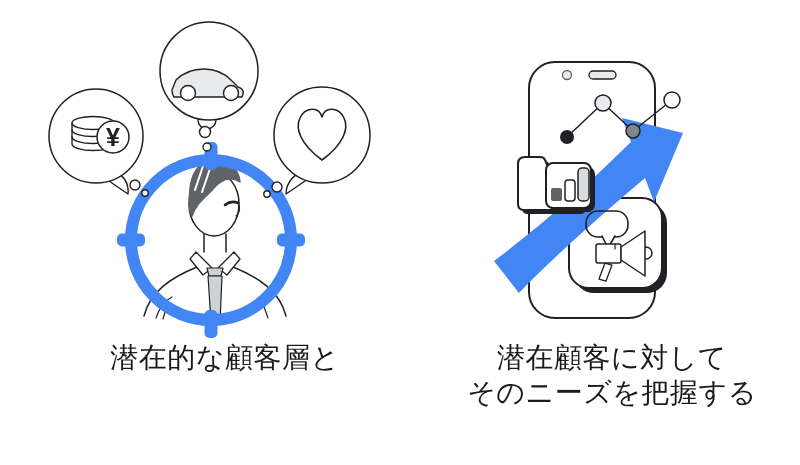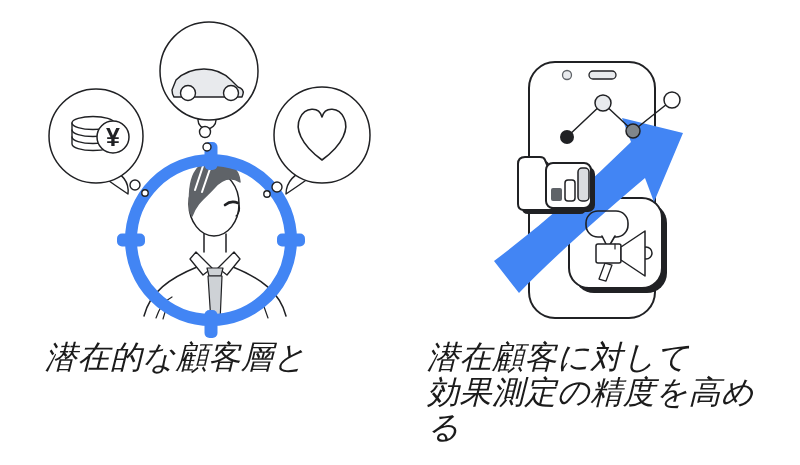--- a/index.html
+++ b/index.html
@@ -5,25 +5,25 @@
   html,body{margin:0;padding:0;}
   body{
     width:800px;height:465px;background:#ffffff;overflow:hidden;position:relative;
     font-family:"Liberation Sans","DejaVu Sans",sans-serif;
   }
   .stage{position:relative;width:800px;height:465px;background:#ffffff;}
   .illus{position:absolute;}
   .illus-left{left:40px;top:5px;width:370px;height:335px;}
   .illus-right{left:480px;top:50px;width:230px;height:282px;}
   .caption{
-    position:absolute;top:340px;text-align:left;color:#1b1b1b;
-    font-size:32px;line-height:35px;letter-spacing:0.5px;font-weight:400;font-style:italic;
+    position:absolute;top:340px;text-align:center;color:#1b1b1b;
+    font-size:28px;line-height:35px;letter-spacing:0.5px;font-weight:400;
   }
   .caption-left{left:45px;width:360px;}
-  .caption-right{left:427px;width:340px;}
+  .caption-right{left:442px;width:340px;}
 </style>
 </head>
 <body>
 
 <div class="stage">
 
   <svg class="illus illus-left" viewBox="40 5 370 335" fill="none" stroke-linecap="round" stroke-linejoin="round">
 
     <path d="M108,168 Q130,176 128,194 Q116,186 102,176 Z" fill="#ffffff" stroke="#202124" stroke-width="1.4"></path>
     <path d="M310,168 Q286,176 286,194 Q298,186 312,176 Z" fill="#ffffff" stroke="#202124" stroke-width="1.4"></path>
@@ -137,16 +137,16 @@
       </g>
     </g>
   </svg>
 
   <div class="caption caption-left">
     <div>潜在的な顧客層と</div>
   </div>
 
   <div class="caption caption-right">
     <div>潜在顧客に対して</div>
-    <div>効果測定の精度を高める</div>
+    <div>そのニーズを把握する</div>
   </div>
 
 </div>
 
 </body></html>

